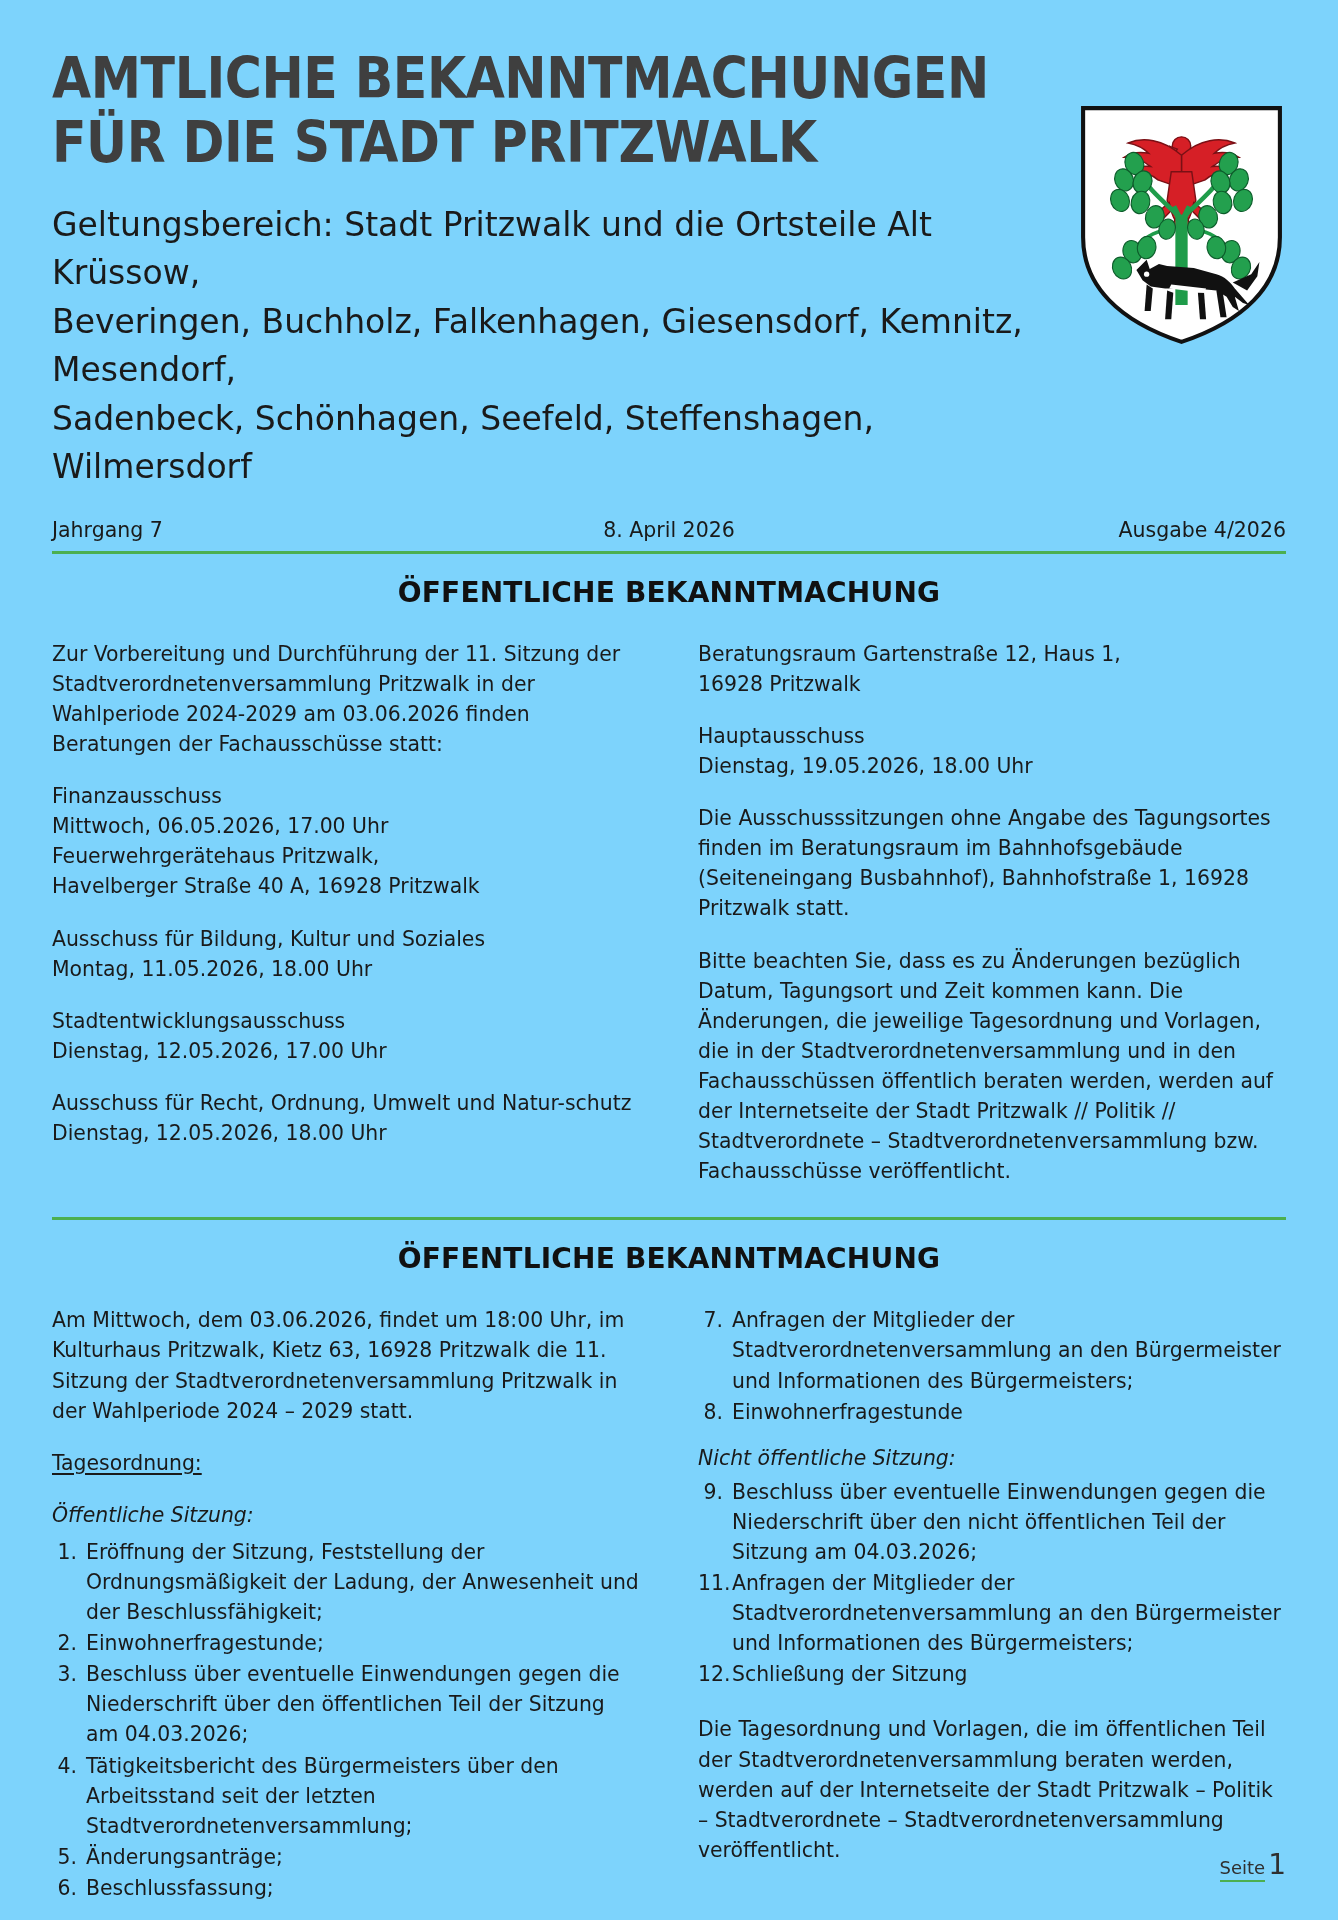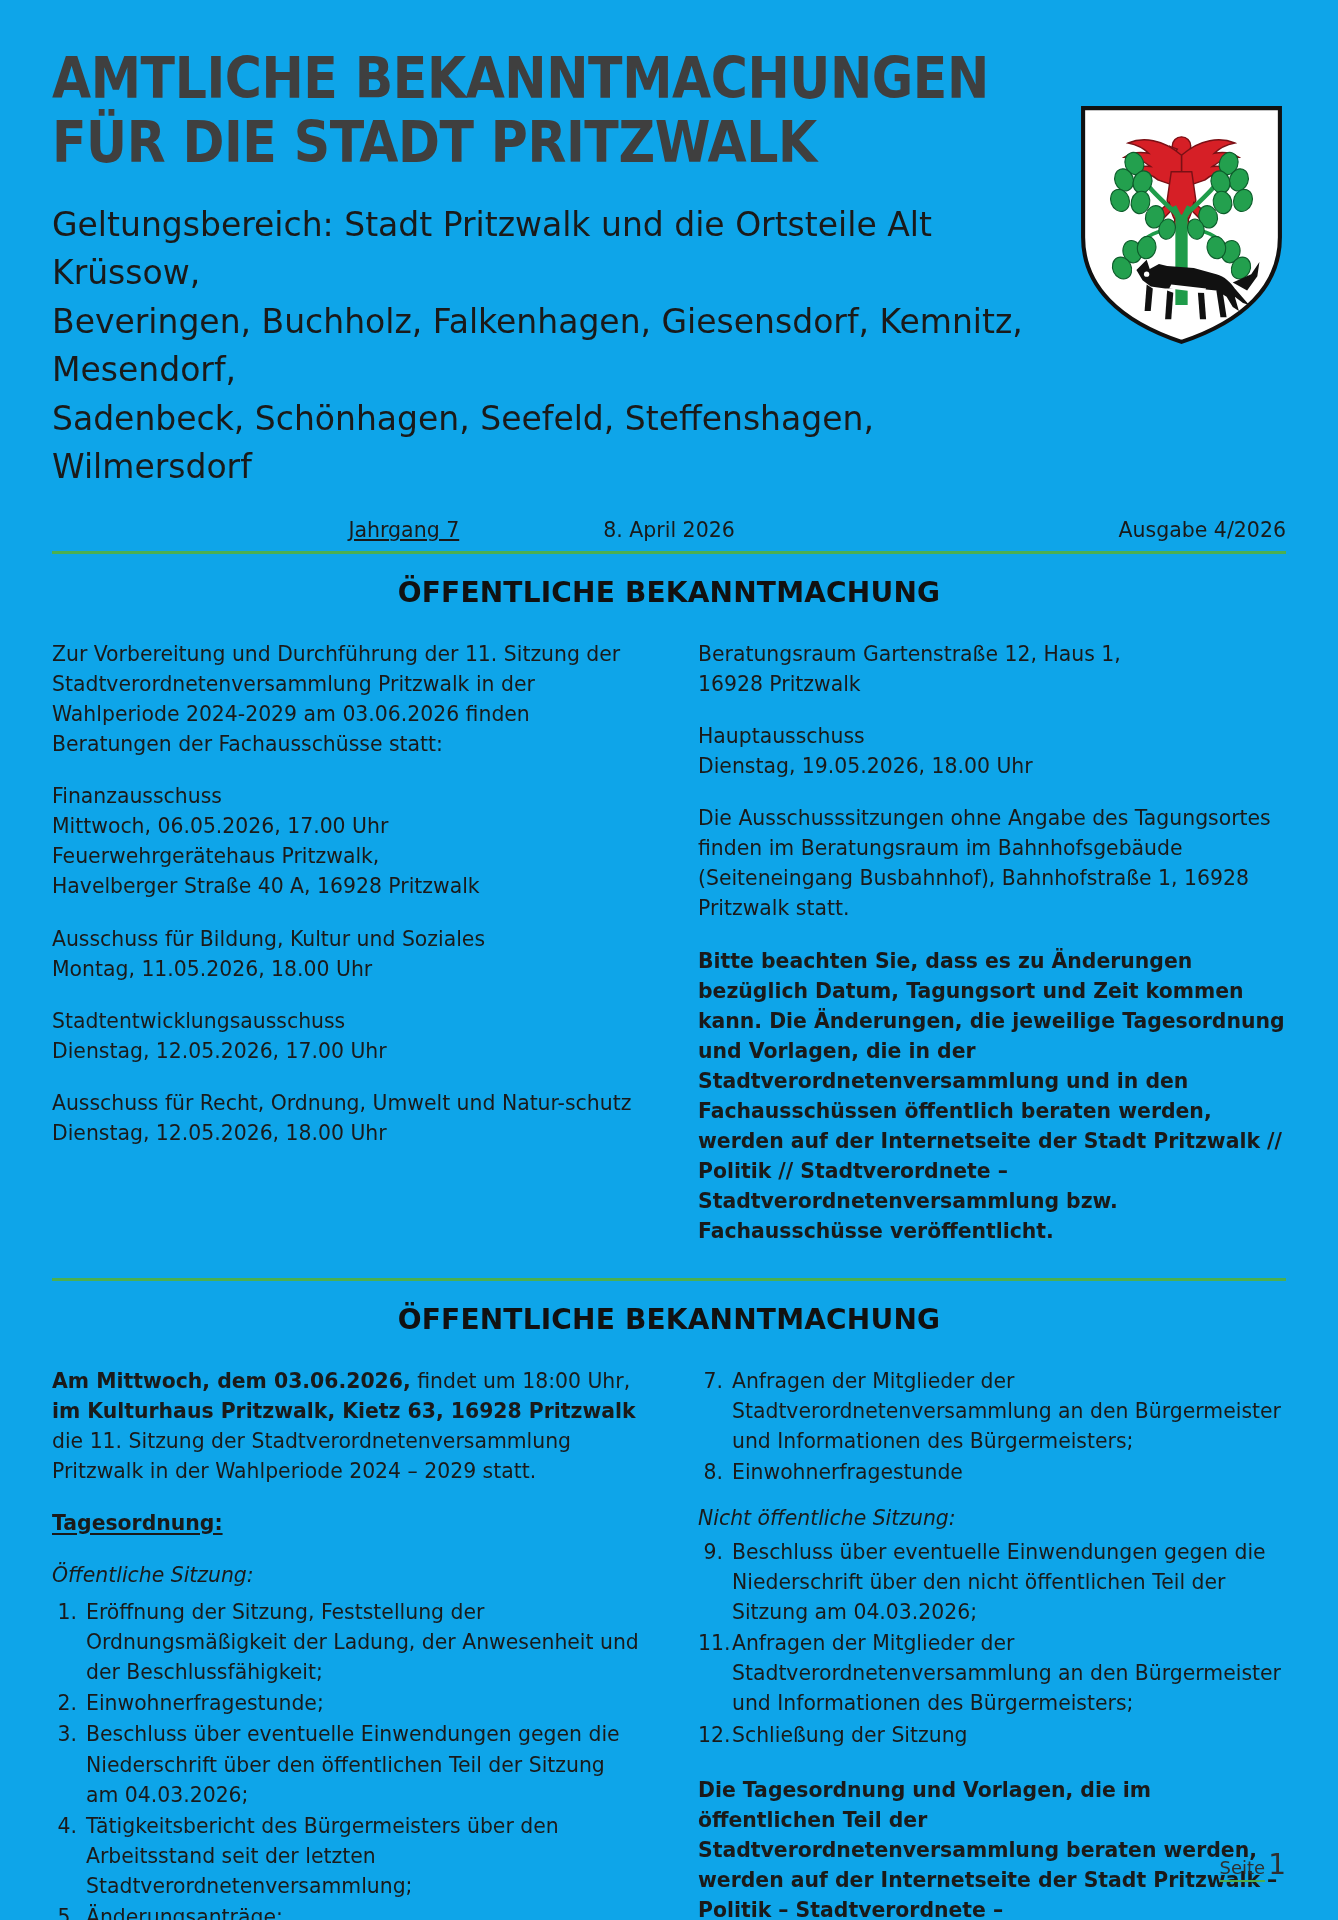--- a/index.html
+++ b/index.html
@@ -9,21 +9,21 @@
   }
   body {
     font-family: "DejaVu Sans", "Liberation Sans", sans-serif;
     color: #1a1a1a;
   }
   .page {
     position: relative;
     width: 1338px;
     height: 1920px;
     margin: 0 auto;
-    background: #0ea5e9;
+    background: #7dd3fc;
     box-sizing: border-box;
     padding: 46px 52px 12px 52px;
     overflow: hidden;
   }
 
   
   .masthead {
     display: flex;
     align-items: flex-start;
     justify-content: space-between;
@@ -62,21 +62,21 @@
   .coat svg { display: block; width: 100%; height: 100%; }
 
   
   .issue-row {
     display: flex;
     align-items: baseline;
     margin-top: 26px;
     font-size: 20.5px;
     color: #1a1a1a;
   }
-  .issue-left   { flex: 0 0 33%; text-align: right; text-decoration: underline; }
+  .issue-left   { flex: 0 0 33%; text-align: left; }
   .issue-center { flex: 0 0 34%; text-align: center; }
   .issue-right  { flex: 0 0 33%; text-align: right; }
 
   .rule-green {
     border: 0;
     border-top: 3.4px solid #4caf50;
     margin: 9px 0 0 0;
     width: 100%;
   }
 
@@ -97,21 +97,21 @@
     align-items: flex-start;
   }
   .col { flex: 1 1 0; min-width: 0; }
 
   p.body, .blk {
     font-size: 20.4px;
     line-height: 1.475;
     margin: 0 0 22px 0;
     color: #1a1a1a;
   }
-  .b { font-weight: 700; }
+  .b { font-weight: 400; }
   .i { font-style: italic; }
   .u { text-decoration: underline; text-underline-offset: 3px; text-align: center; }
 
   
   .agenda {
     list-style: none;
     margin: 0 0 0 0;
     padding: 0;
     font-size: 20.4px;
     line-height: 1.475;

